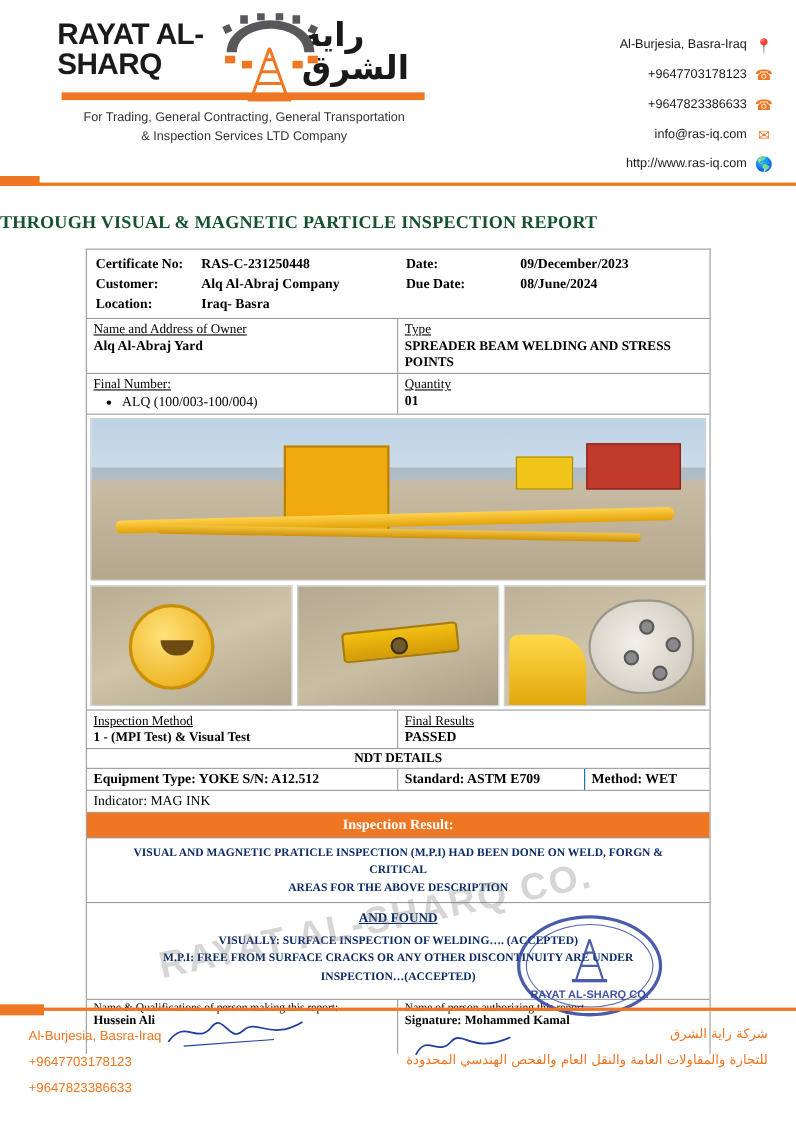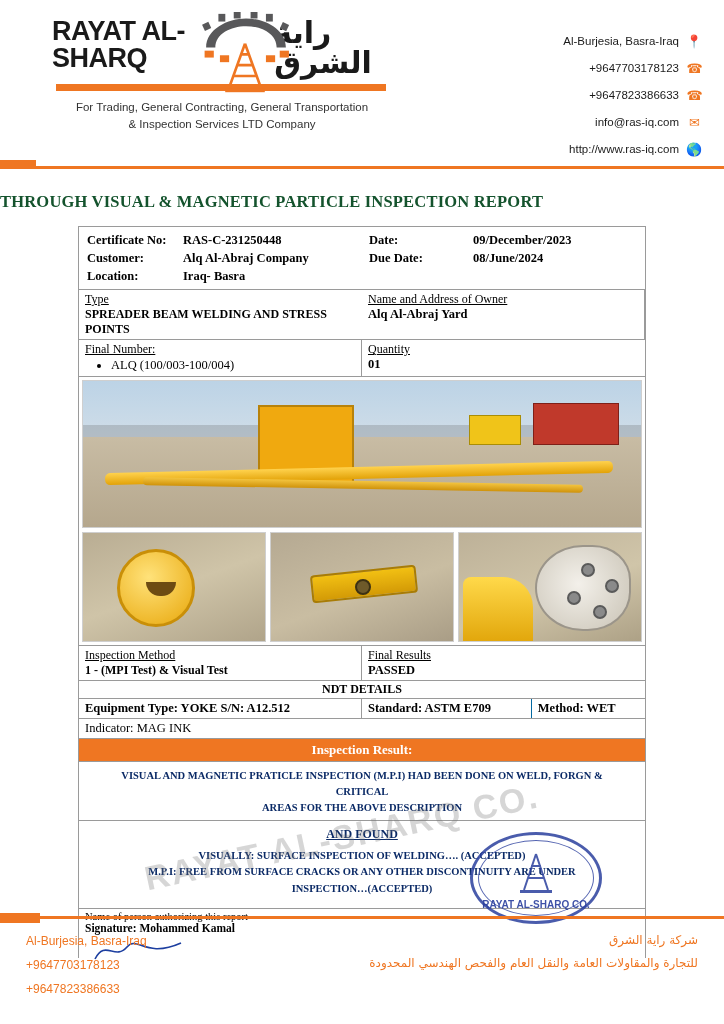--- a/index.html
+++ b/index.html
@@ -386,27 +386,27 @@
           <span class="ti-val">08/June/2024</span>
         </span>
       </div>
       <div class="ti-line">
         <span class="ti-label">Location:</span>
         <span class="ti-val">Iraq- Basra</span>
       </div>
     </div>
 
     <div class="row">
+      <div class="cell half" style="border-right:1px solid #9a9a9a;">
+        <div class="u sub-head">Name and Address of Owner</div>
+        <div class="bold" style="font-size:12.5px;">Alq Al-Abraj Yard</div>
+      </div>
       <div class="cell half">
         <div class="u sub-head">Type</div>
         <div class="bold" style="font-size:12px;">SPREADER BEAM WELDING AND STRESS POINTS</div>
-      </div>
-      <div class="cell half" style="border-right:1px solid #9a9a9a;">
-        <div class="u sub-head">Name and Address of Owner</div>
-        <div class="bold" style="font-size:12.5px;">Alq Al-Abraj Yard</div>
       </div>
     </div>
 
     <div class="row">
       <div class="cell half" style="border-right:1px solid #9a9a9a;">
         <div class="u sub-head">Final Number:</div>
         <ul class="sn">
             <li style="font-size:12.5px;">ALQ (100/003-100/004)</li>
           </ul>
       </div>
@@ -475,20 +475,28 @@
 
     <div class="found">AND FOUND</div>
 
     <div class="visually">
       <div>VISUALLY: SURFACE INSPECTION OF WELDING…. (ACCEPTED)</div>
       <div>M.P.I: FREE FROM SURFACE CRACKS OR ANY OTHER DISCONTINUITY ARE UNDER</div>
       <div>INSPECTION…(ACCEPTED)</div>
     </div>
 
     <div class="sign-row">
+      <div class="l">
+        <div class="sig-label">Name &amp; Qualifications of person making this report:</div>
+        <div class="sig-name">Hussein Ali</div>
+        <svg class="scribble" viewBox="0 0 130 34">
+          <path d="M4 26 C20 4, 30 30, 44 12 C54 0, 60 28, 72 16 C84 4, 96 26, 126 8" fill="none" stroke="#1d3fa0" stroke-width="1.6"></path>
+          <path d="M18 30 L100 24" fill="none" stroke="#1d3fa0" stroke-width="1"></path>
+        </svg>
+      </div>
       <div class="r">
         <div class="sig-label">Name of person authorizing this report</div>
         <div class="sig-name">Signature: Mohammed Kamal</div>
         <svg class="scribble" style="left:14px; top:28px; width:90px; height:28px;" viewBox="0 0 90 28">
           <path d="M2 22 C12 2, 22 24, 34 10 C44 -2, 52 22, 88 6" fill="none" stroke="#1d3fa0" stroke-width="1.6"></path>
         </svg>
       </div>
     </div>
   </div>
 

